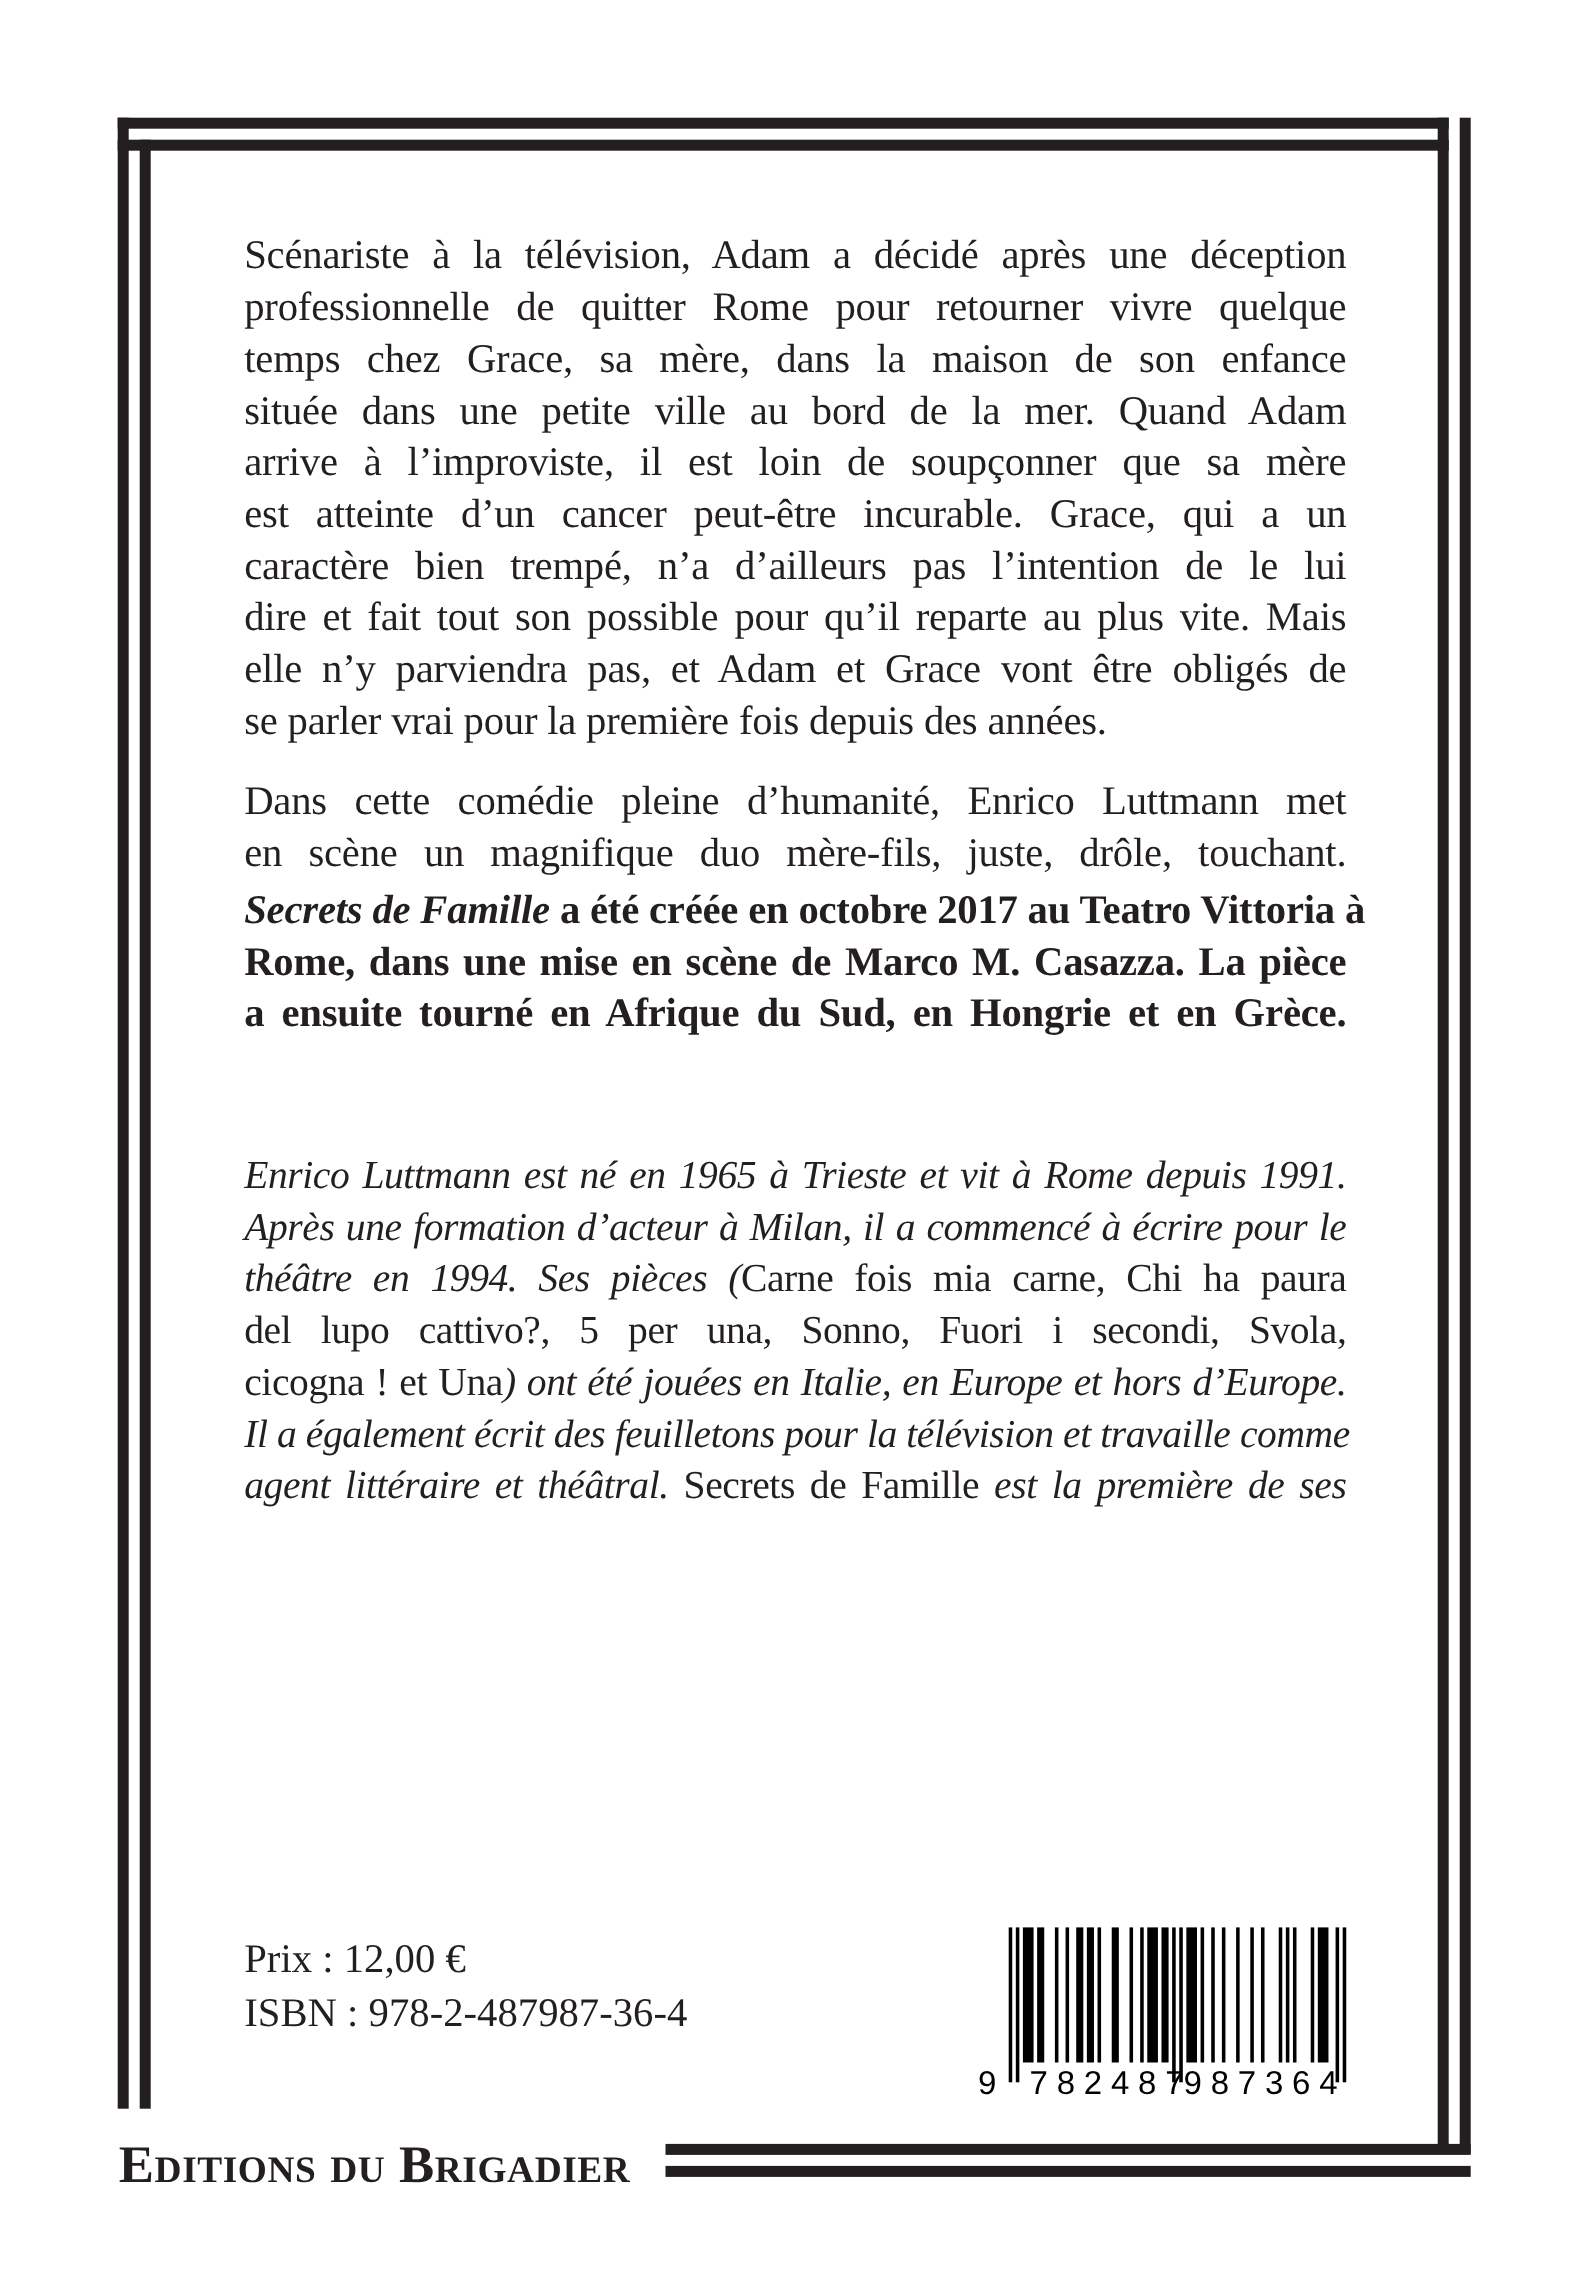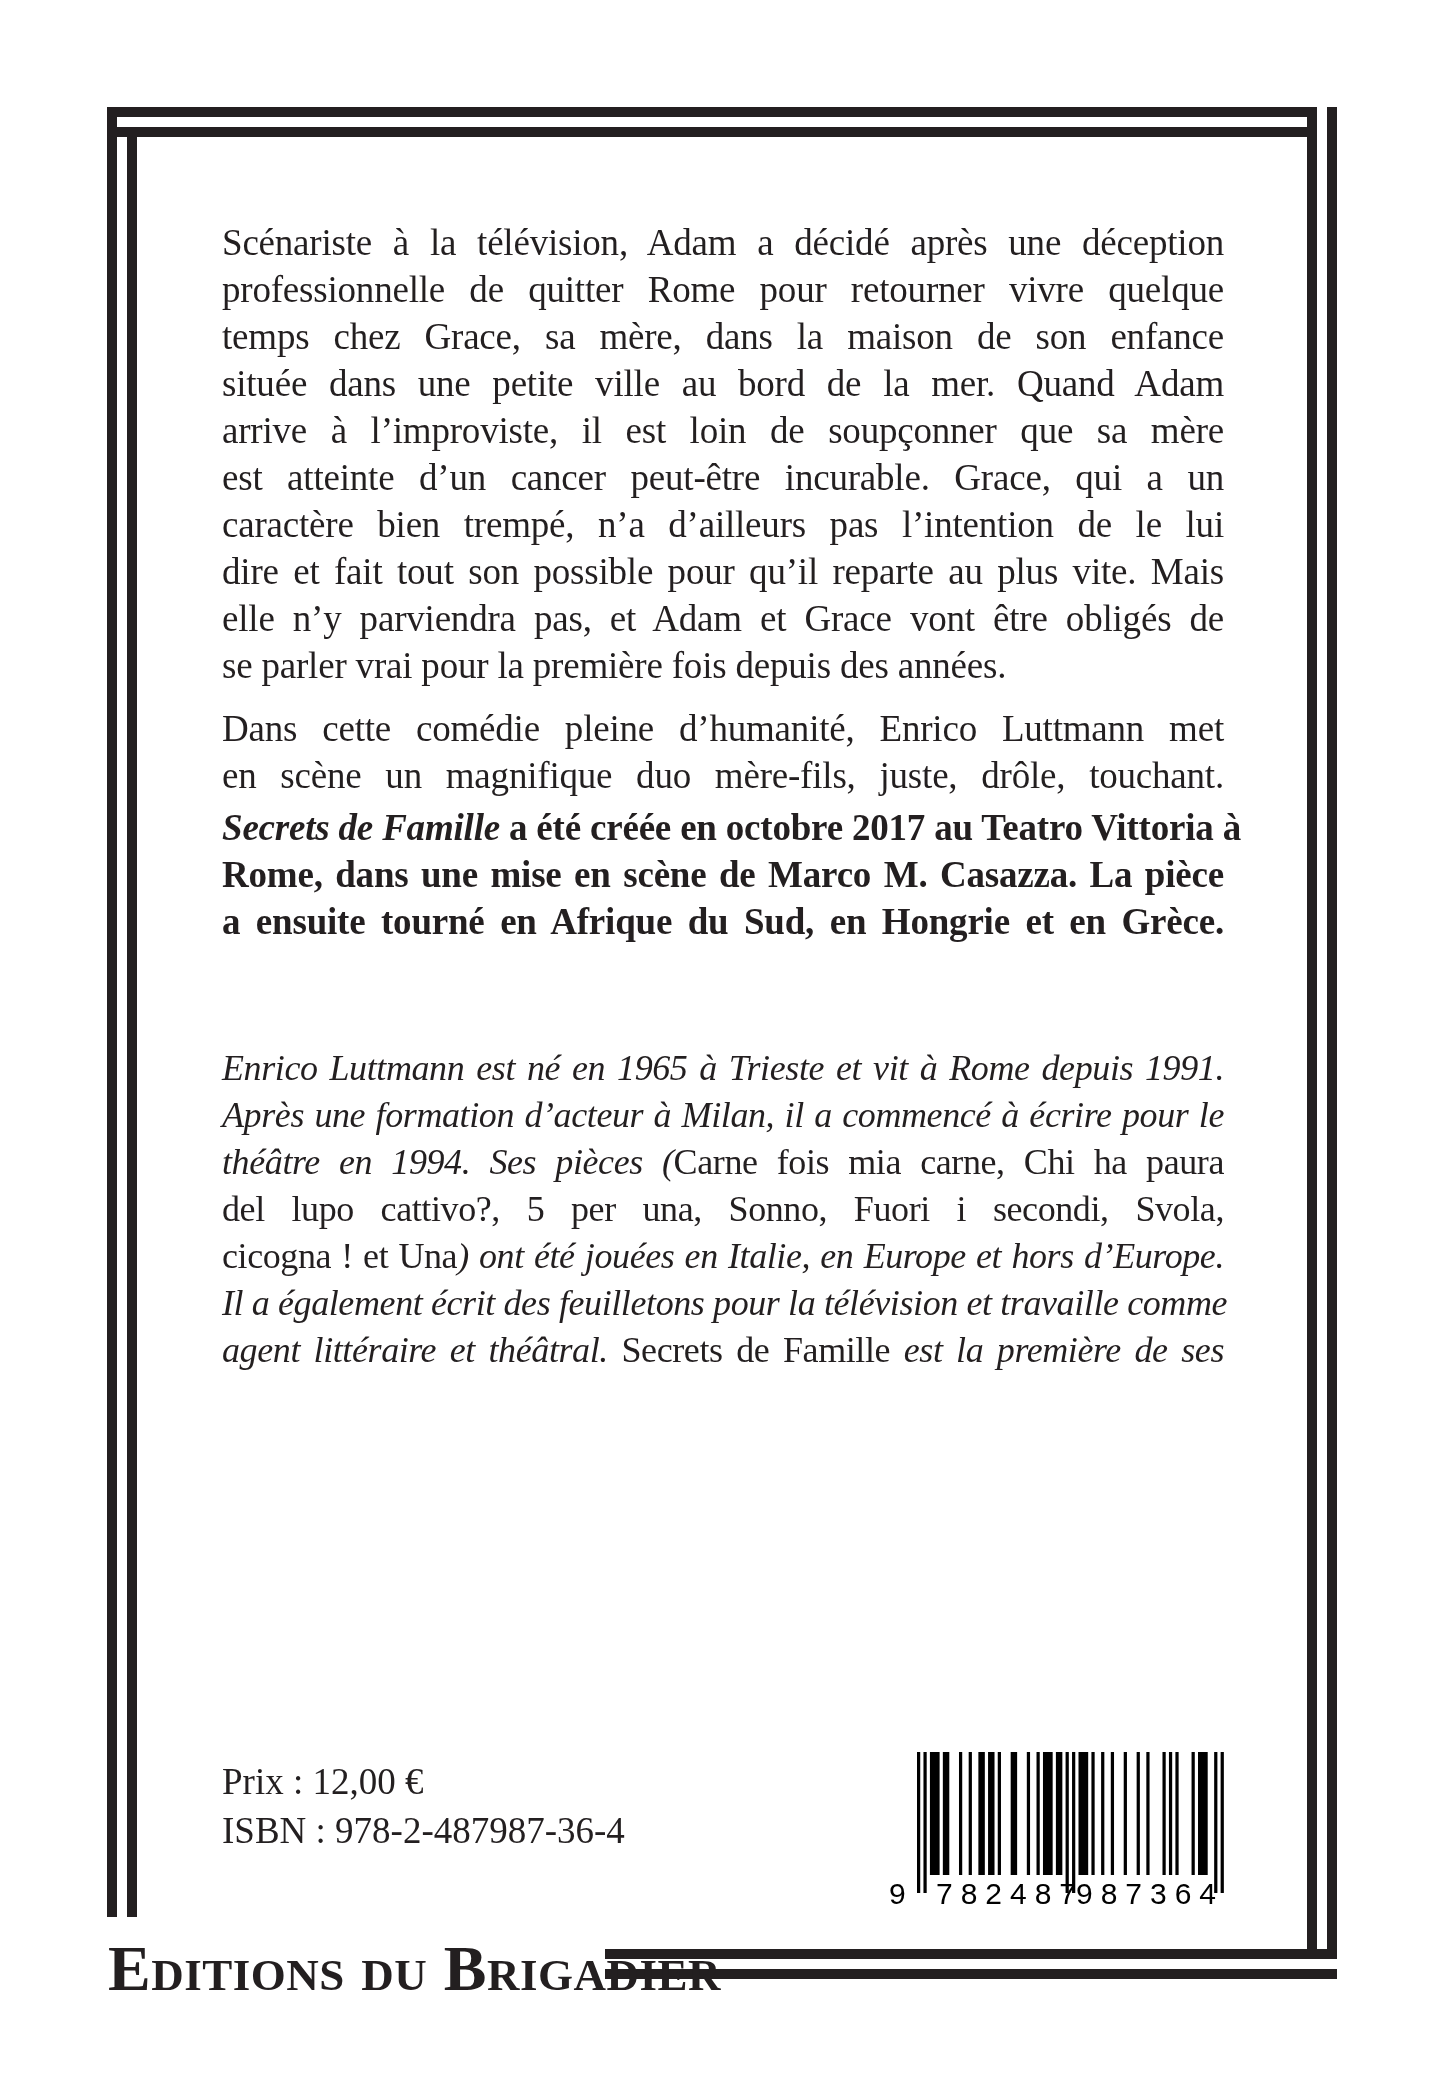--- a/index.html
+++ b/index.html
@@ -8,38 +8,38 @@
   .text-block { position: absolute; left: 222px; width: 1002px; font-family: "Liberation Serif", "DejaVu Serif", serif; }
   .line { display: block; height: 47px; line-height: 47px; white-space: nowrap; text-align: justify; text-align-last: justify; }
   .line.last { text-align-last: left; }
   .body-text { font-size: 37px; letter-spacing: -0.2px; }
   .bio-text { font-size: 36px; }
   .bio-text .line { letter-spacing: -0.4px; }
   .it { font-style: italic; }
   .rm { font-style: normal; }
   .meta { position: absolute; left: 222px; font-family: "Liberation Serif", "DejaVu Serif", serif; font-size: 37px; line-height: 49px; margin-top: 12px; }
   .meta div { white-space: nowrap; }
-  .publisher { position: absolute; left: 108px; top: 1945px; font-family: "Liberation Serif", "DejaVu Serif", serif; font-weight: bold; font-variant: small-caps; font-size: 64px; letter-spacing: 0.5px; white-space: nowrap; line-height: 48px; }
+  .publisher { position: absolute; left: 108px; top: 1945px; font-family: "Liberation Serif", "DejaVu Serif", serif; font-weight: bold; font-variant: small-caps; font-size: 48px; letter-spacing: 0.5px; white-space: nowrap; line-height: 48px; }
   .barcode { position: absolute; left: 886px; top: 1752px; width: 345px; height: 160px; }
   .barcode svg { display: block; }
   .bc-digits { font-family: "Liberation Sans", "DejaVu Sans", sans-serif; font-size: 30px; fill: #000; }
 </style>
 </head>
 <body>
 
 <div class="rule" style="left:107px; top:107px; width:1210px; height:10px;"></div>
 <div class="rule" style="left:107px; top:127px; width:1210px; height:10px;"></div>
 <div class="rule" style="left:107px; top:107px; width:10px; height:1810px;"></div>
 <div class="rule" style="left:127px; top:127px; width:10px; height:1790px;"></div>
 <div class="rule" style="left:1307px; top:107px; width:10px; height:1851px;"></div>
 <div class="rule" style="left:1327px; top:107px; width:10px; height:1851px;"></div>
 <div class="rule" style="left:605px; top:1949px; width:732px; height:10px;"></div>
 <div class="rule" style="left:605px; top:1969px; width:732px; height:10px;"></div>
 
-<div class="text-block body-text" style="top:219px;">
+<div class="text-block body-text" style="top:209px;">
   <span class="line">Scénariste à la télévision, Adam a décidé après une déception</span>
   <span class="line">professionnelle de quitter Rome pour retourner vivre quelque</span>
   <span class="line">temps chez Grace, sa mère, dans la maison de son enfance</span>
   <span class="line">située dans une petite ville au bord de la mer. Quand Adam</span>
   <span class="line">arrive à l’improviste, il est loin de soupçonner que sa mère</span>
   <span class="line">est atteinte d’un cancer peut-être incurable. Grace, qui a un</span>
   <span class="line">caractère bien trempé, n’a d’ailleurs pas l’intention de le lui</span>
   <span class="line">dire et fait tout son possible pour qu’il reparte au plus vite. Mais</span>
   <span class="line">elle n’y parviendra pas, et Adam et Grace vont être obligés de</span>
   <span class="line last">se parler vrai pour la première fois depuis des années.</span>

